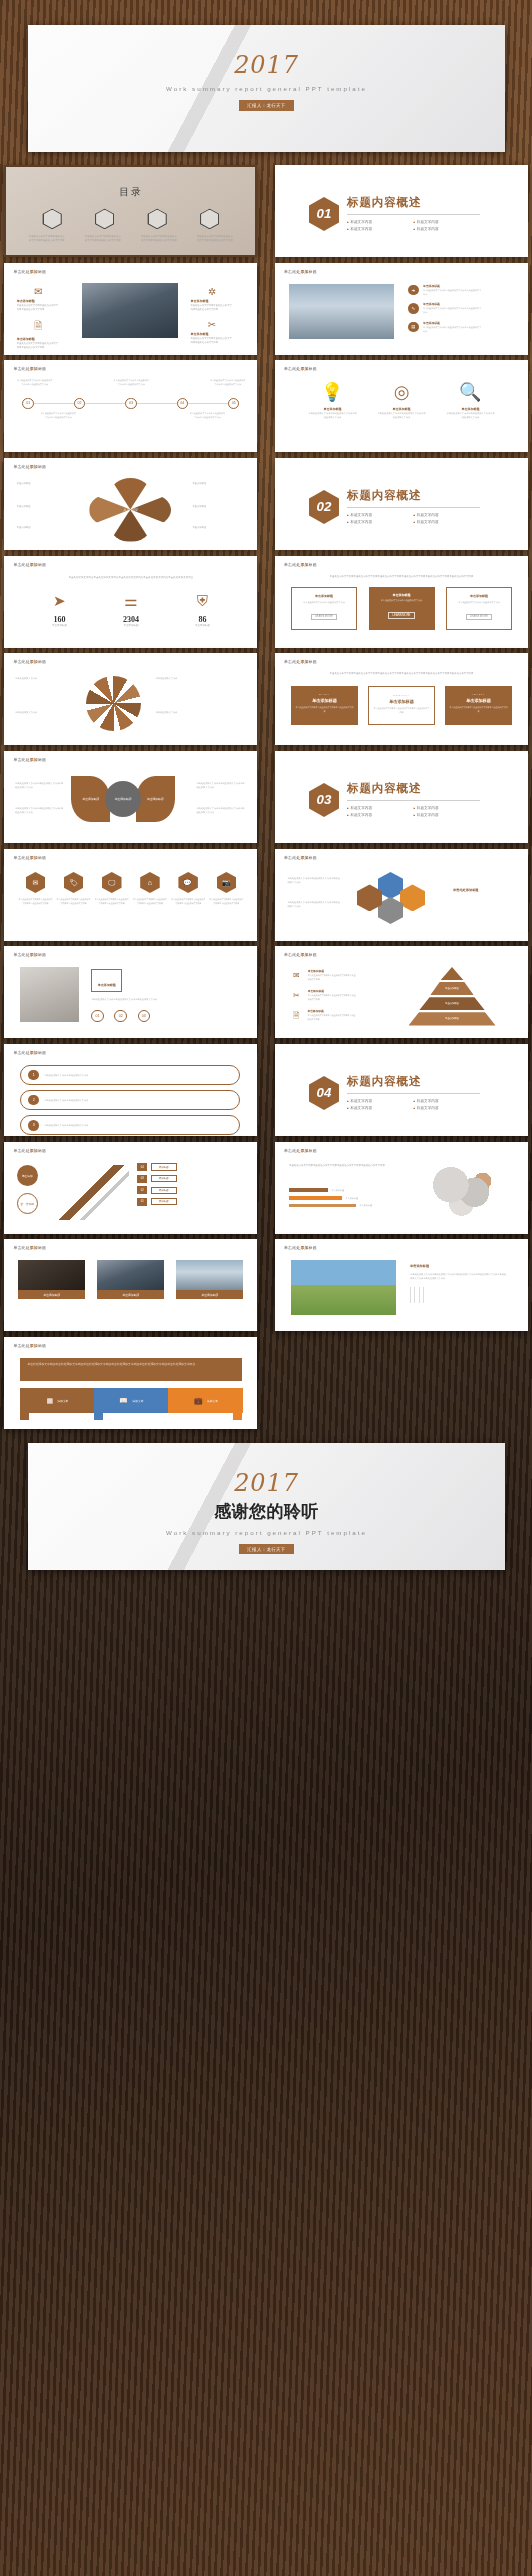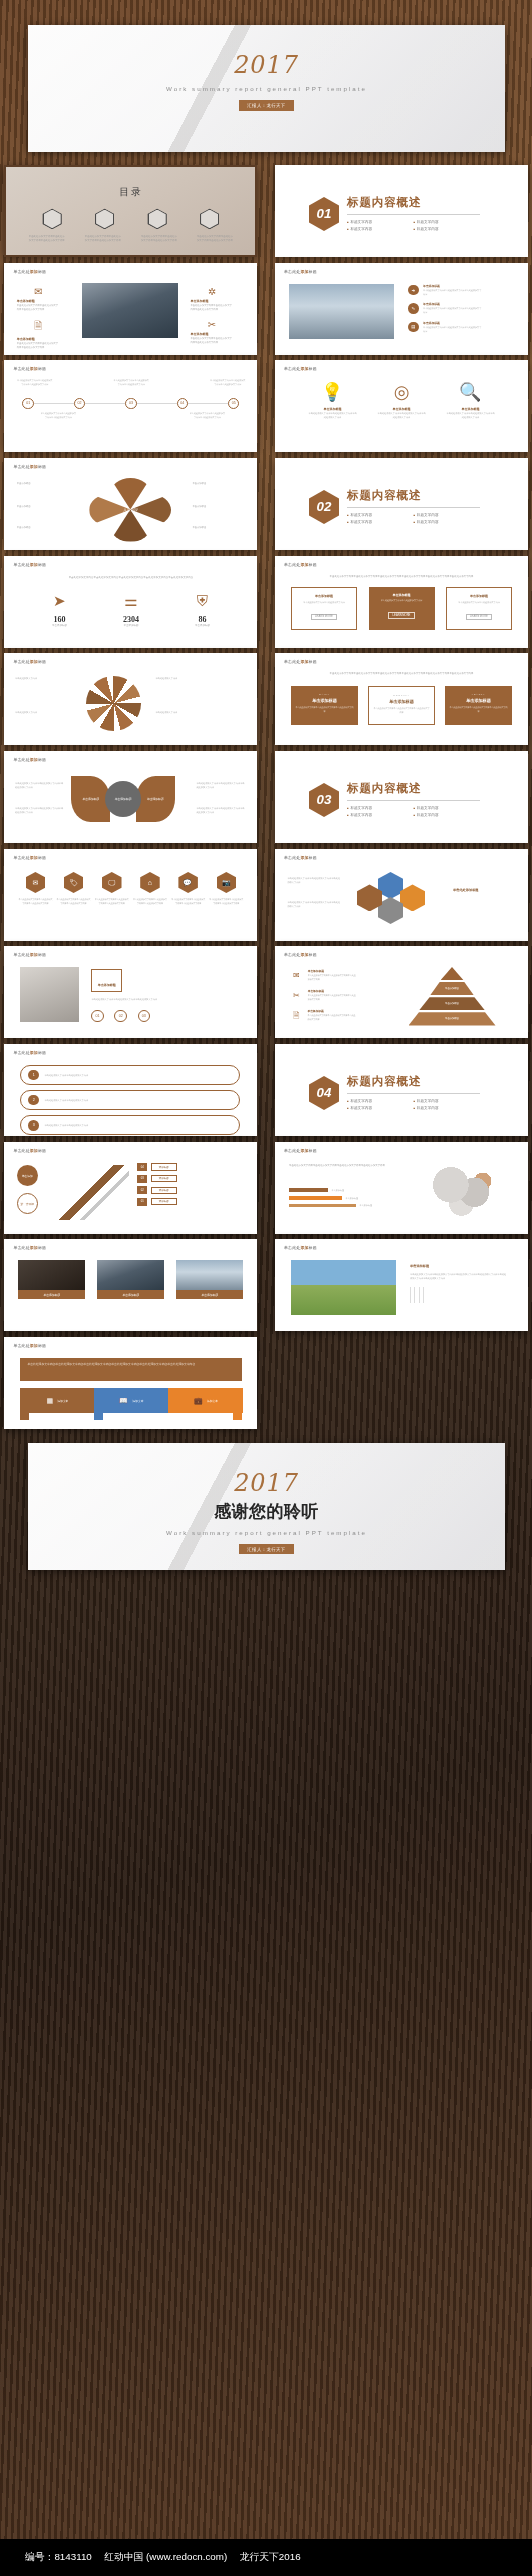--- a/index.html
+++ b/index.html
@@ -675,20 +675,15 @@
     <div style="position:absolute;left:229px;top:76px;width:9px;height:7px;background:#e8832a;"></div>
   </div>
 
   <div class="slide cover shadow" style="left:28px;top:1443px;width:477px;height:127px;">
     <div class="year" style="font-size:24px;margin-top:26px;">2017</div>
     <div class="big-cn" style="font-size:17px;margin-top:2.7px;">感谢您的聆听</div>
     <div class="eng-sub" style="margin-top:6.2px;">Work summary report general PPT template</div>
     <div class="speaker-btn" style="margin-top:8px;">汇报人：龙行天下</div>
   </div>
 
-  <footer class="credit">
-    <span class="nowrap">编号：8143110</span>
-    <span class="nowrap">红动中国 (www.redocn.com)</span>
-    <span class="nowrap">龙行天下2016</span>
-  </footer>
 
 </div>
 
 
 </body></html>

